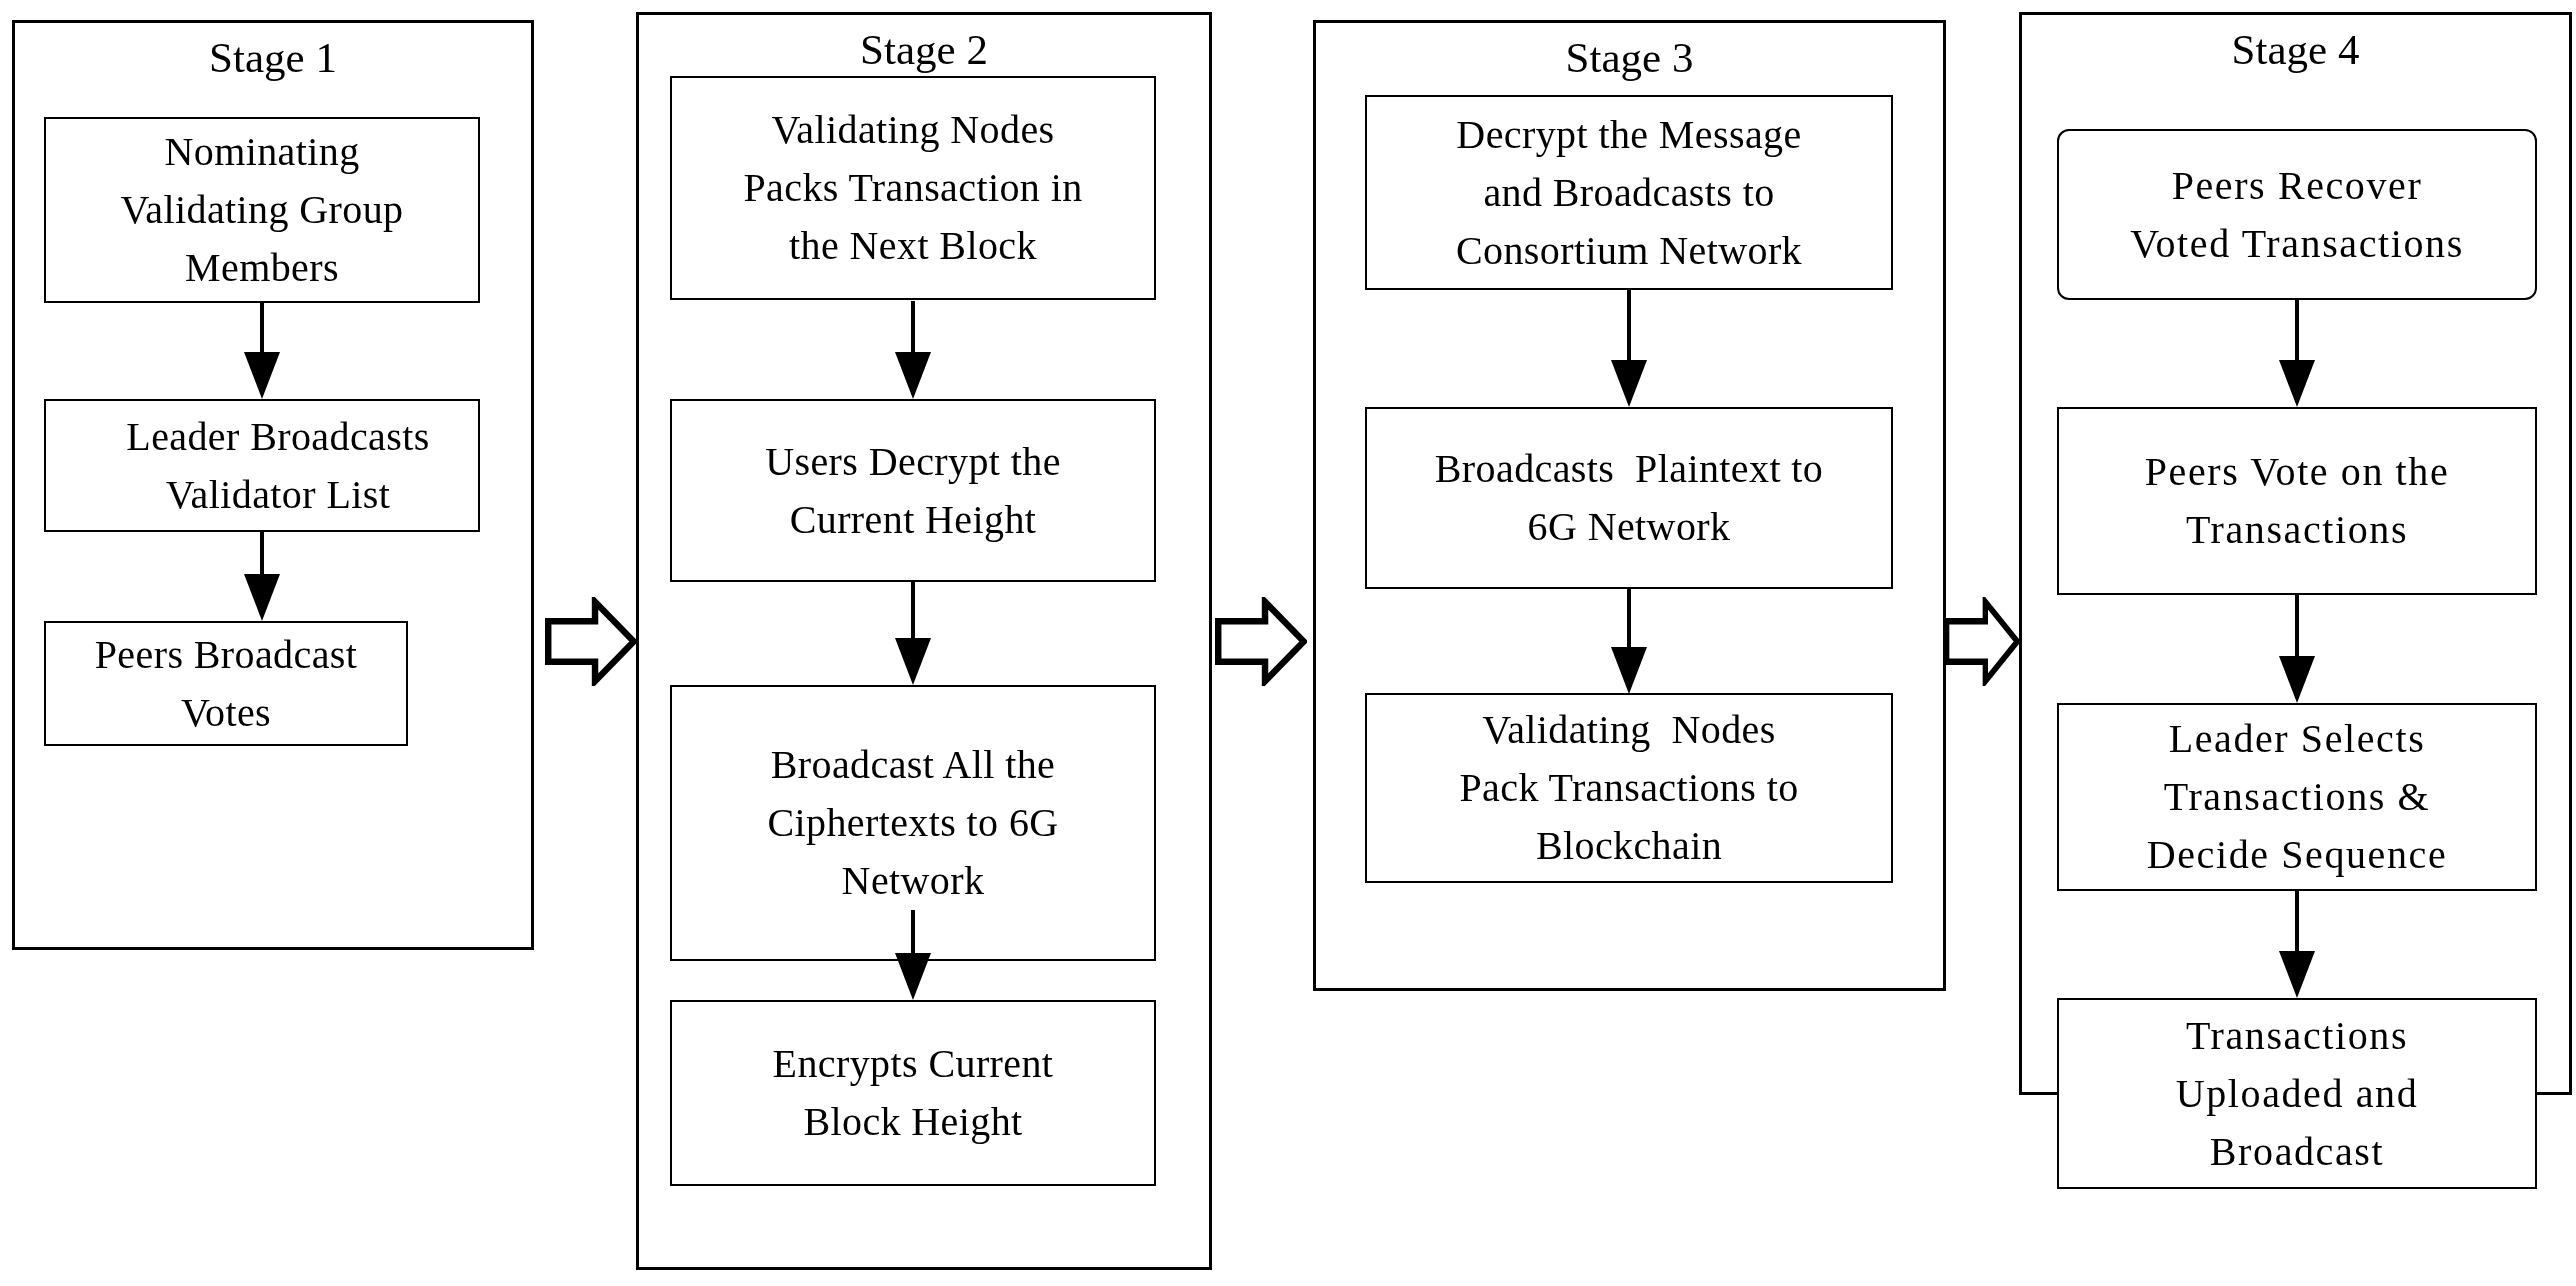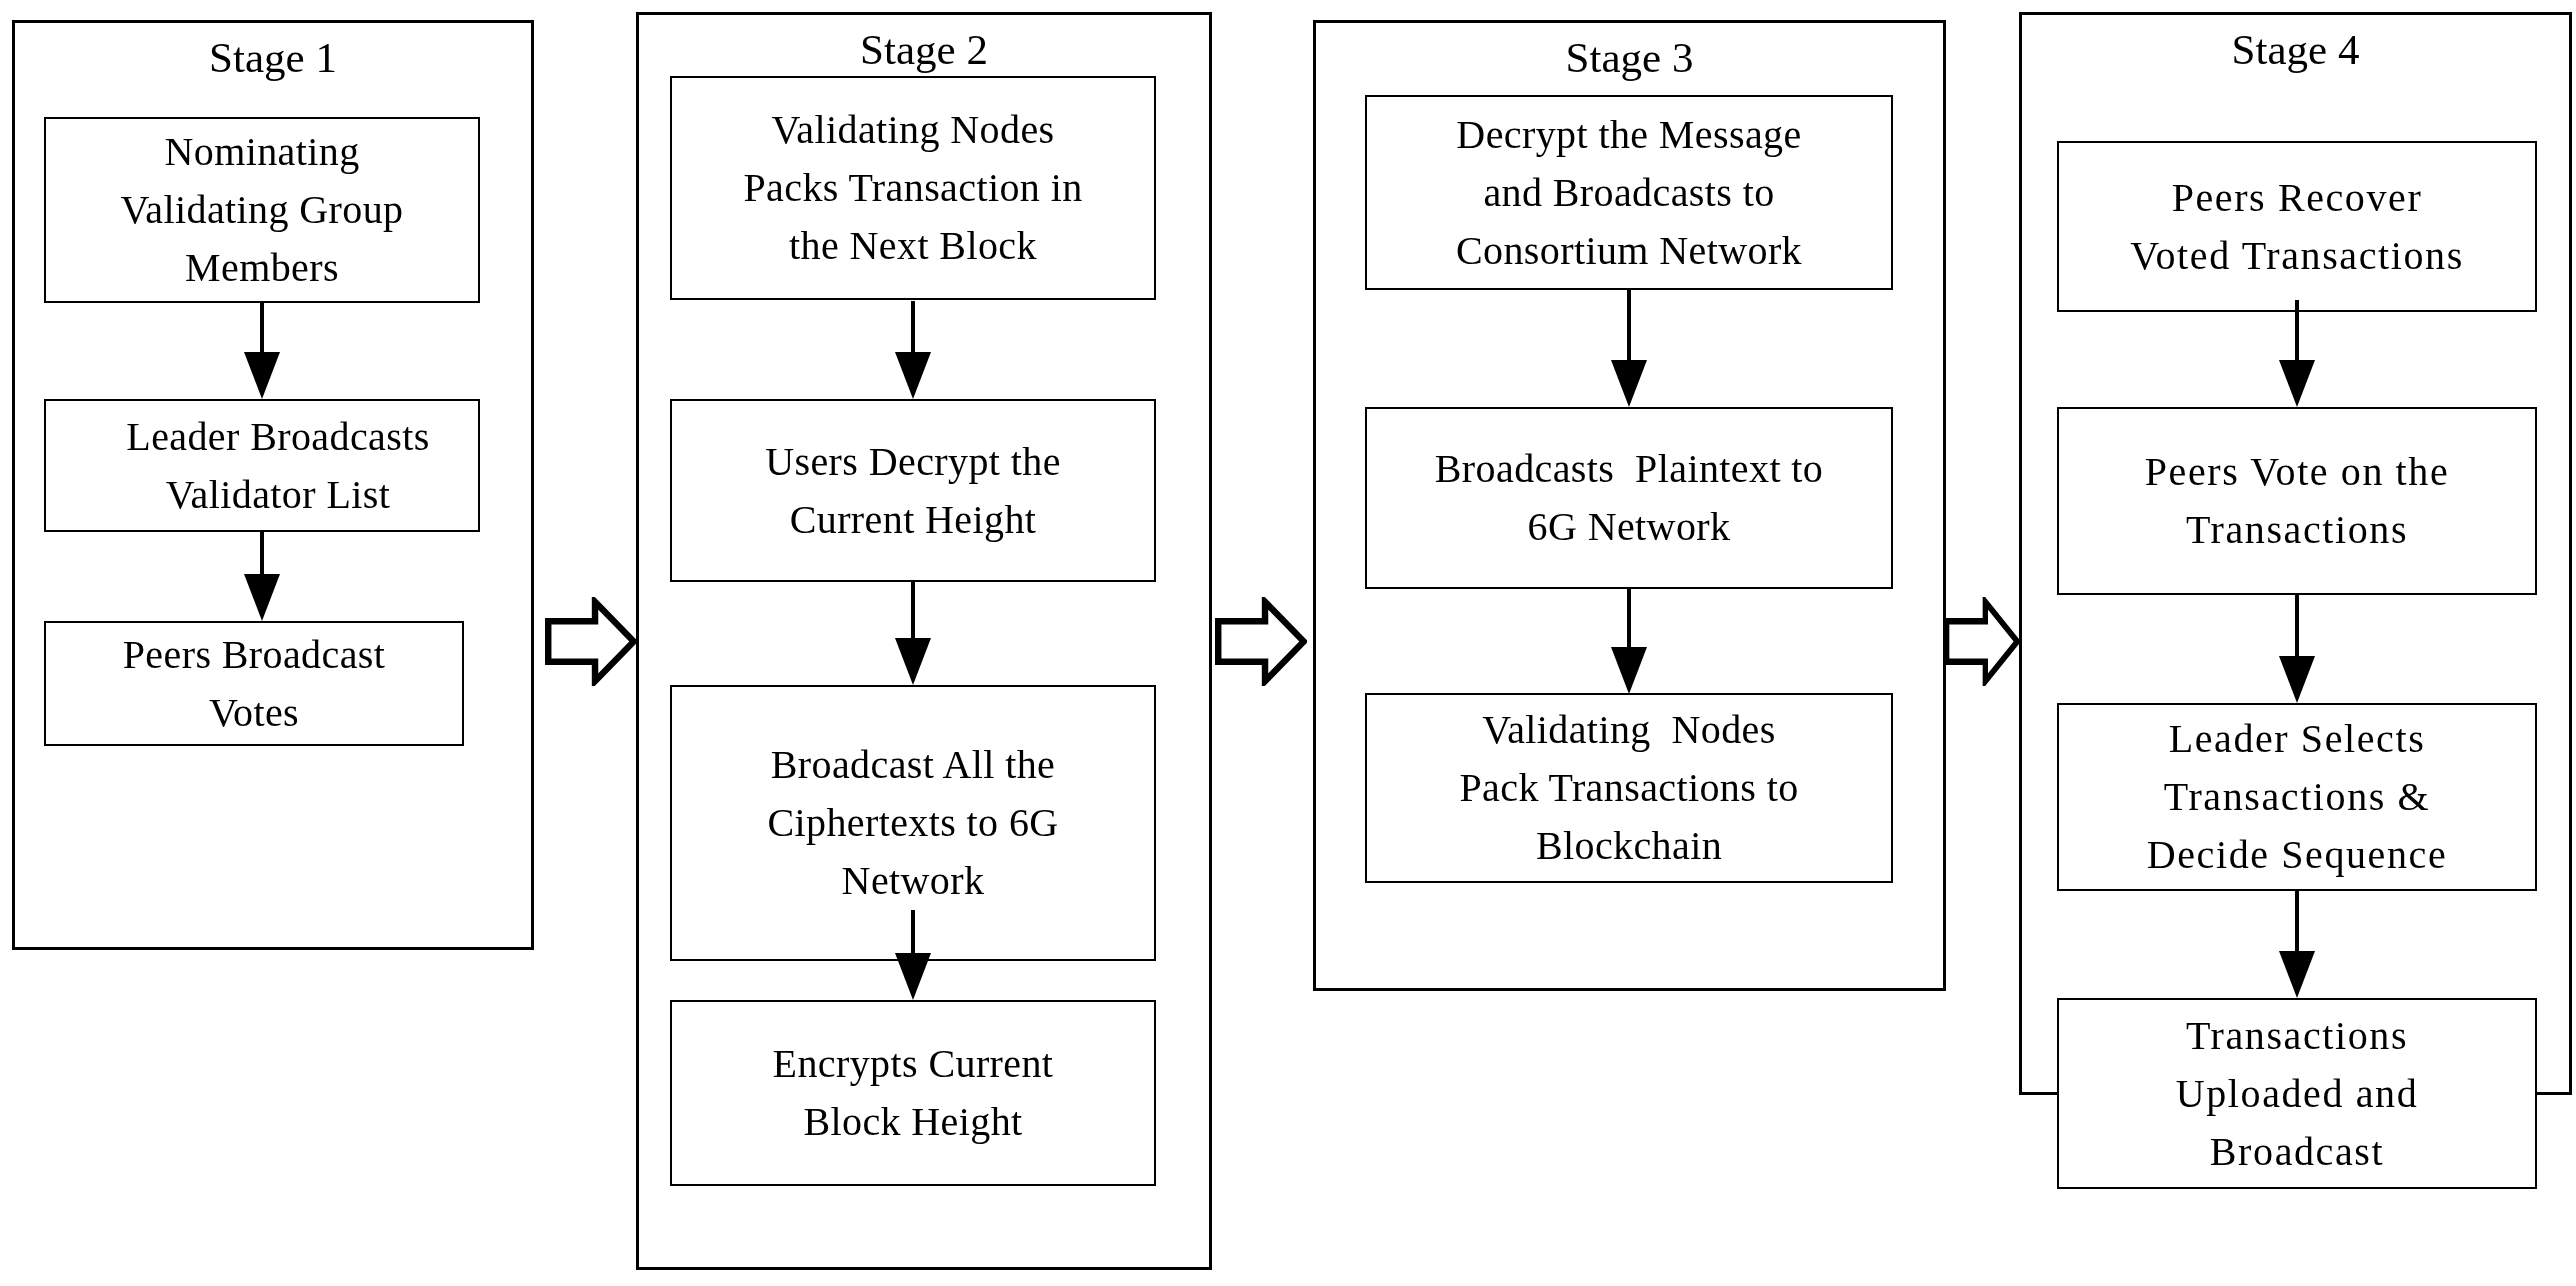--- a/index.html
+++ b/index.html
@@ -83,21 +83,21 @@
         <div class="head"></div>
     </div>
     <div class="pbox" style="left:29px; top:376px; width:436px; height:133px;padding-left:32px;">
       <span class="box-label">Leader Broadcasts
 Validator List</span>
     </div>
     <div class="varrow" style="left:228px; top:509px; height:89px;">
       <div class="shaft"></div>
         <div class="head"></div>
     </div>
-    <div class="pbox" style="left:29px; top:598px; width:420px; height:125px;justify-content:center;">
+    <div class="pbox" style="left:29px; top:598px; width:364px; height:125px;justify-content:center;">
       <span class="box-label">Peers Broadcast
 Votes</span>
     </div>
   </div>
 
   <div class="stage stage2" style="left:636px; top:12px; width:576px; height:1258px;">
     <div class="stage-title">Stage 2</div>
     <div class="pbox" style="left:31px; top:61px; width:486px; height:224px;">
       <span class="box-label">Validating Nodes
 Packs Transaction in
@@ -151,21 +151,21 @@
     </div>
     <div class="pbox" style="left:49px; top:670px; width:528px; height:190px;">
       <span class="box-label">Validating  Nodes
 Pack Transactions to
 Blockchain</span>
     </div>
   </div>
 
   <div class="stage stage4" style="left:2019px; top:12px; width:553px; height:1083px;">
     <div class="stage-title">Stage 4</div>
-    <div class="pbox" style="left:35px; top:126px; width:480px; height:171px;">
+    <div class="pbox" style="left:35px; top:114px; width:480px; height:171px;border-radius:12px;">
       <span class="box-label">Peers Recover
 Voted Transactions</span>
     </div>
     <div class="varrow" style="left:256px; top:285px; height:107px;">
       <div class="shaft"></div>
         <div class="head"></div>
     </div>
     <div class="pbox" style="left:35px; top:392px; width:480px; height:188px;">
       <span class="box-label">Peers Vote on the
 Transactions</span>

